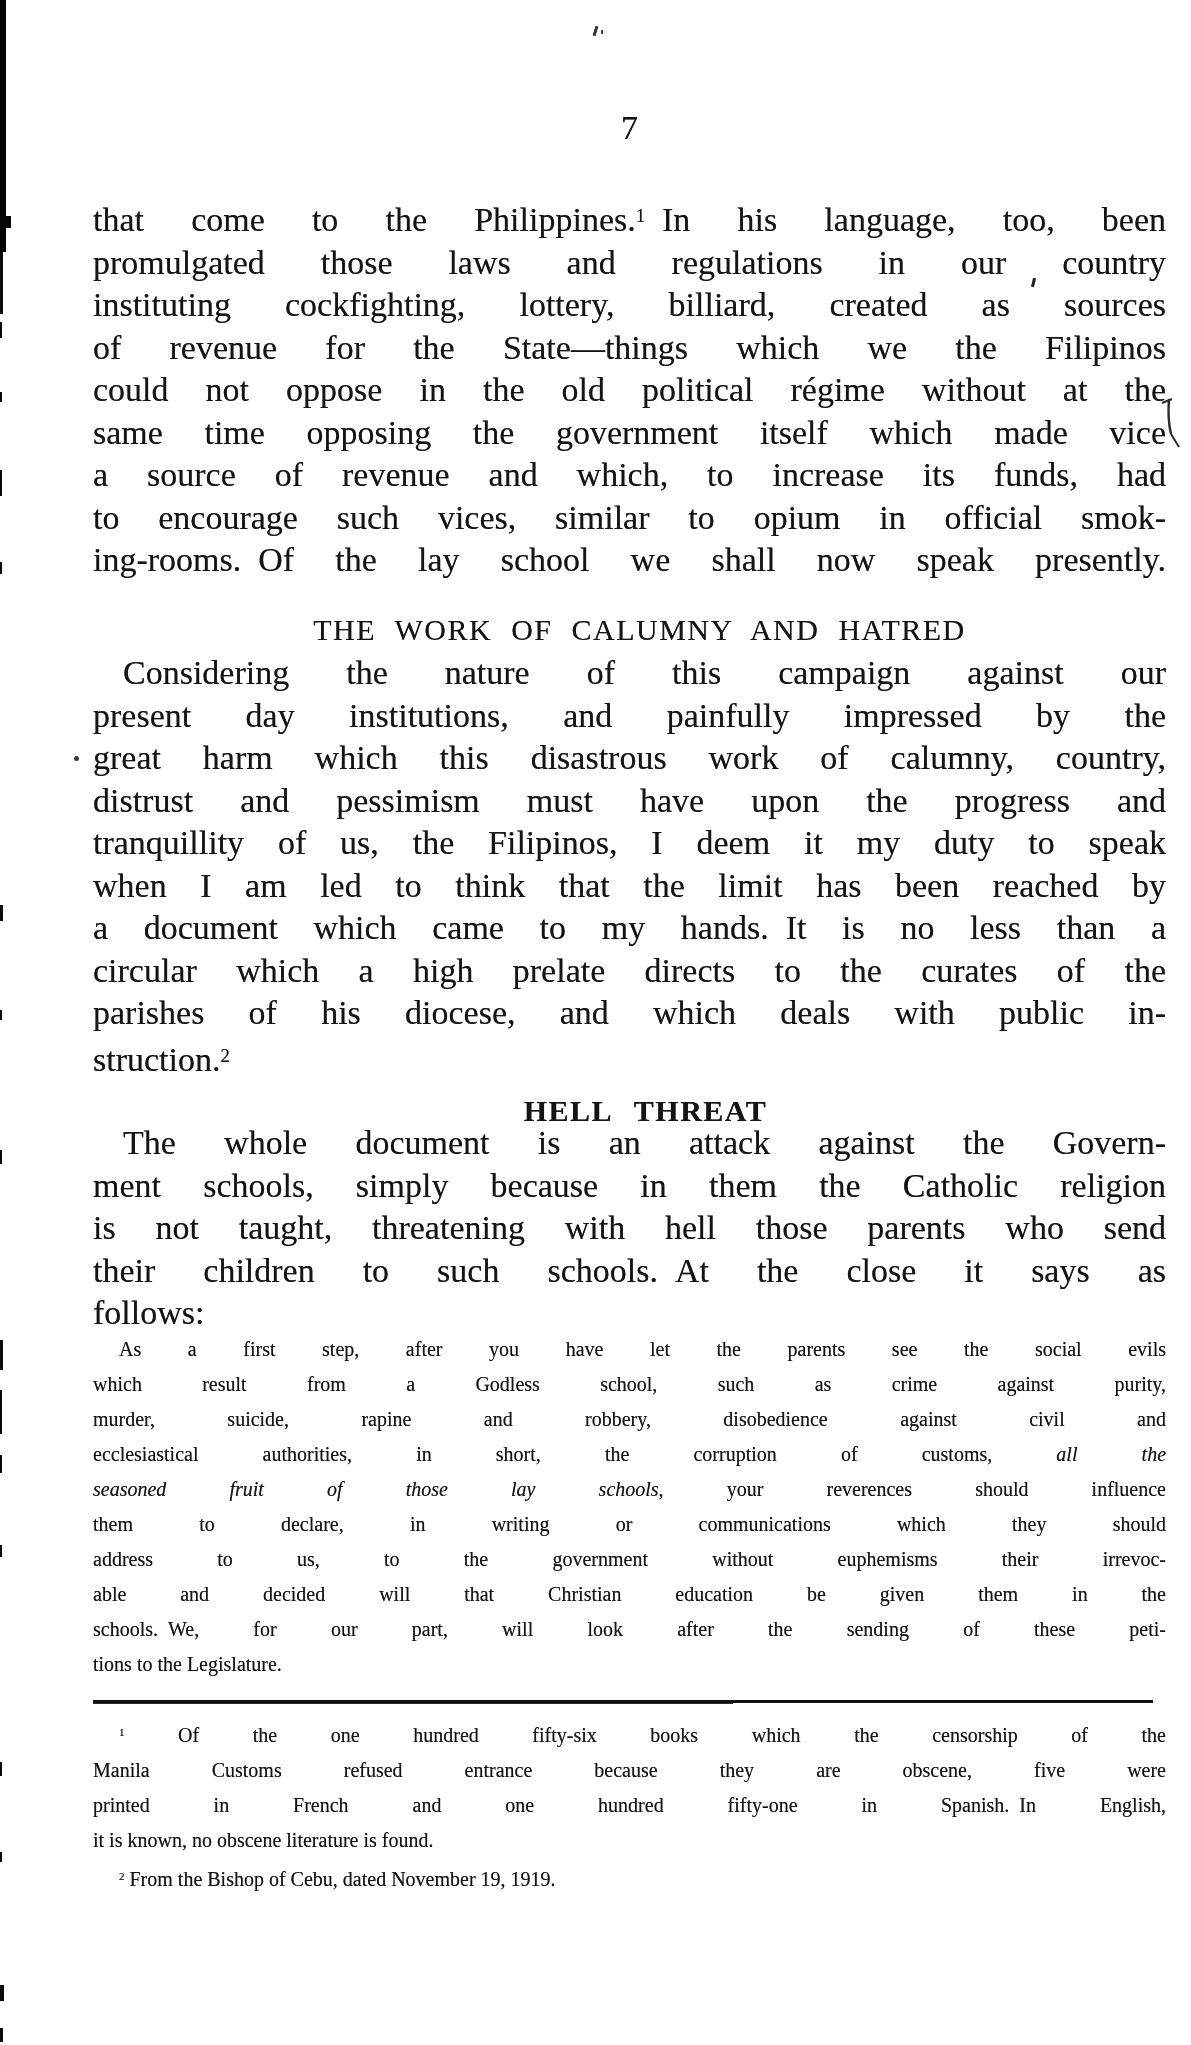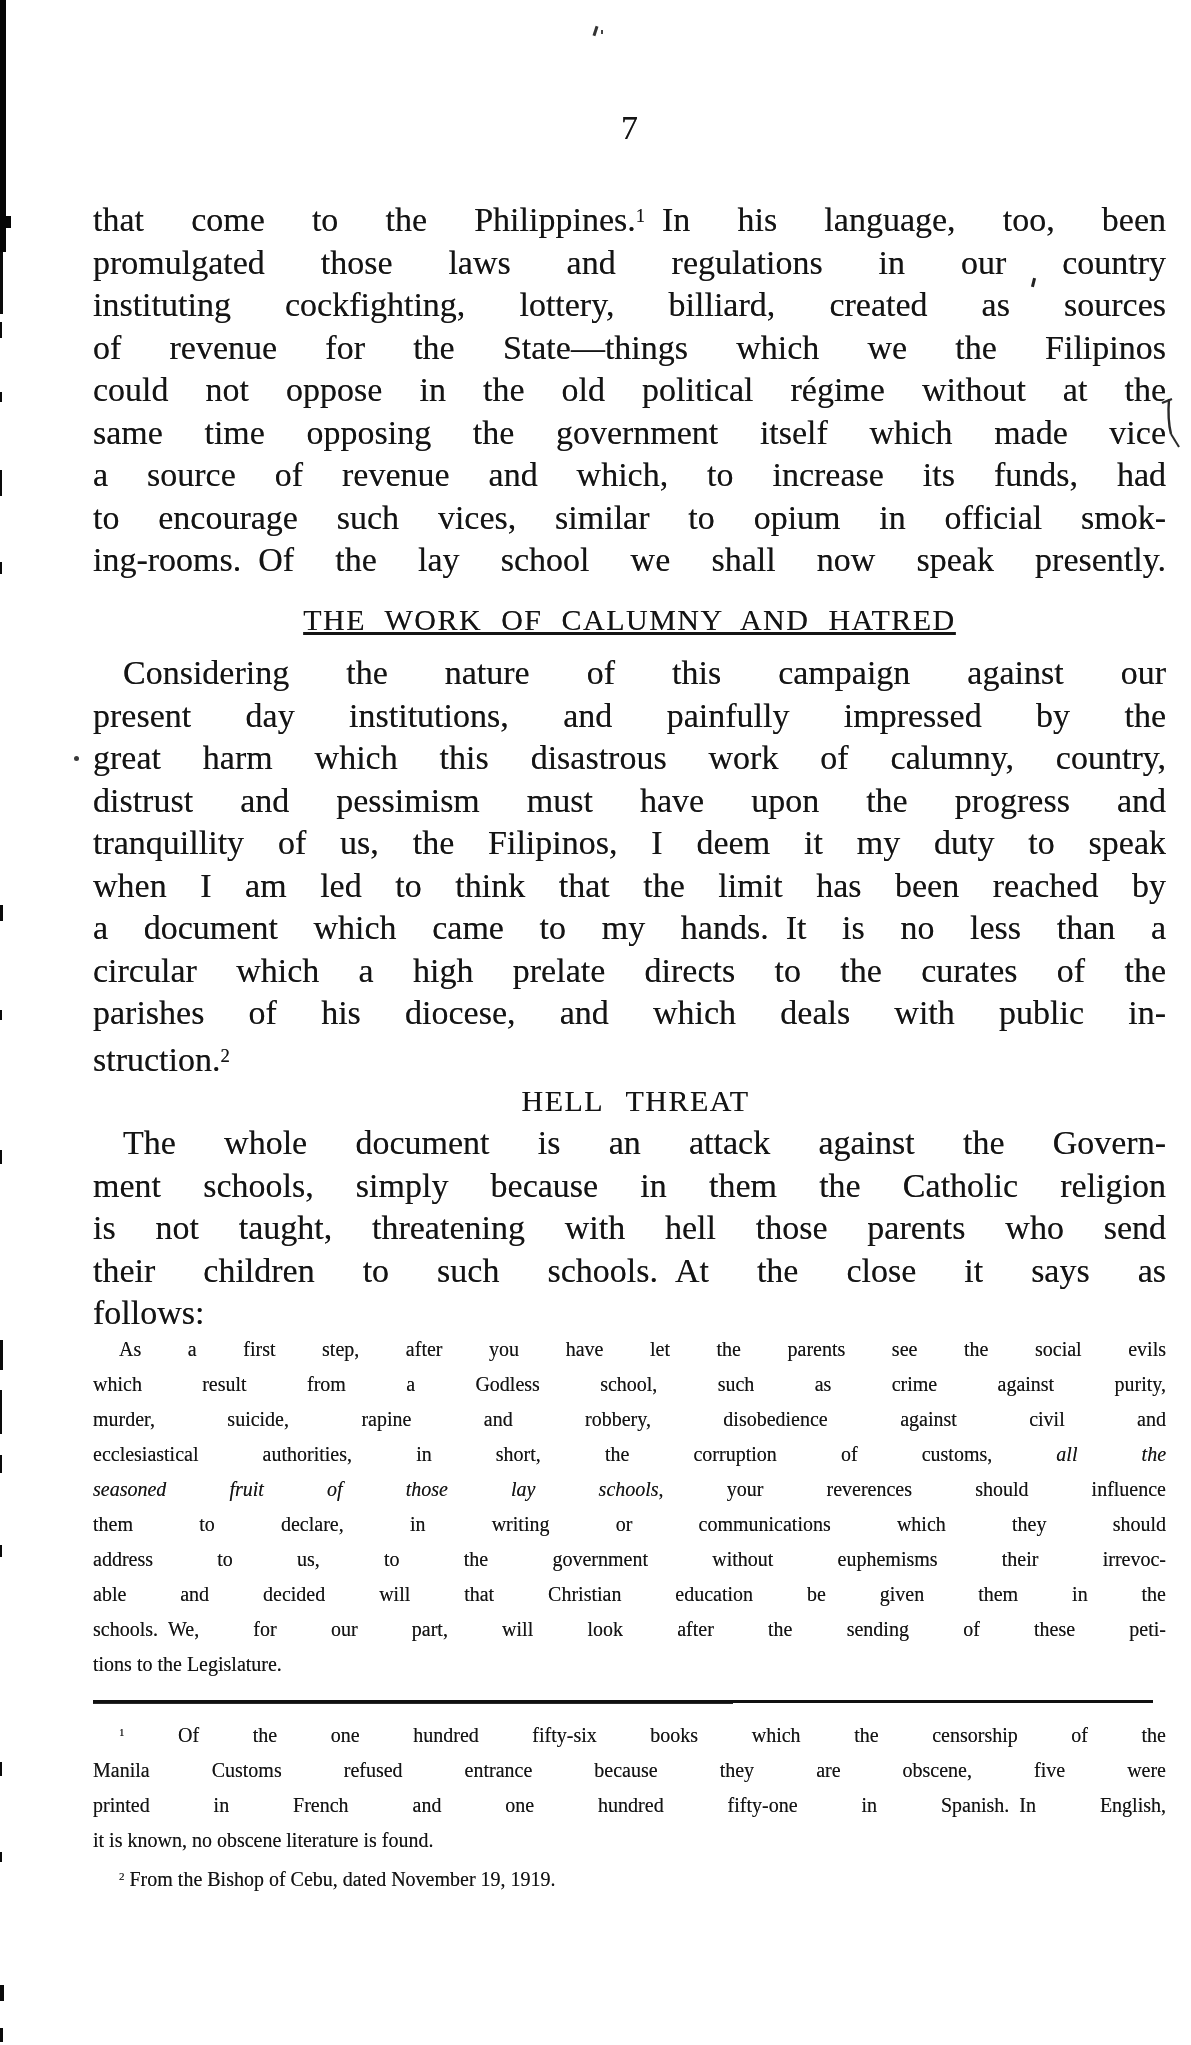--- a/index.html
+++ b/index.html
@@ -86,36 +86,36 @@
       <div class="line"><span>promulgated those laws and regulations in our country</span></div>
       <div class="line"><span>instituting cockfighting, lottery, billiard, created as sources</span></div>
       <div class="line"><span>of revenue for the State—things which we the Filipinos</span></div>
       <div class="line"><span>could not oppose in the old political régime without at the</span></div>
       <div class="line"><span>same time opposing the government itself which made vice</span></div>
       <div class="line"><span>a source of revenue and which, to increase its funds, had</span></div>
       <div class="line"><span>to encourage such vices, similar to opium in official smok-</span></div>
       <div class="line"><span>ing-rooms. Of the lay school we shall now speak presently.</span></div>
     </section>
 
-  <h2 id="heading1" class="heading" style="margin:0;font-weight:normal;text-decoration:underline;">THE WORK OF CALUMNY AND HATRED</h2>
+  <h2 id="heading1" class="heading" style="margin:10px;font-weight:normal;">THE WORK OF CALUMNY AND HATRED</h2>
 
   <section id="para2" class="block para">
       <div class="line indent"><span>Considering the nature of this campaign against our</span></div>
       <div class="line"><span>present day institutions, and painfully impressed by the</span></div>
       <div class="line"><span>great harm which this disastrous work of calumny, country,</span></div>
       <div class="line"><span>distrust and pessimism must have upon the progress and</span></div>
       <div class="line"><span>tranquillity of us, the Filipinos, I deem it my duty to speak</span></div>
       <div class="line"><span>when I am led to think that the limit has been reached by</span></div>
       <div class="line"><span>a document which came to my hands. It is no less than a</span></div>
       <div class="line"><span>circular which a high prelate directs to the curates of the</span></div>
       <div class="line"><span>parishes of his diocese, and which deals with public in-</span></div>
       <div class="line end"><span>struction.</span><span class="sup">2</span></div>
     </section>
 
-  <h2 id="heading2" class="heading" style="margin:6px;font-weight:normal;">HELL THREAT</h2>
+  <h2 id="heading2" class="heading" style="margin:16px;font-weight:bold;">HELL THREAT</h2>
 
   <section id="para3" class="block para">
       <div class="line indent"><span>The whole document is an attack against the Govern-</span></div>
       <div class="line"><span>ment schools, simply because in them the Catholic religion</span></div>
       <div class="line"><span>is not taught, threatening with hell those parents who send</span></div>
       <div class="line"><span>their children to such schools. At the close it says as</span></div>
       <div class="line end"><span>follows:</span></div>
     </section>
 
   <section id="quote" class="block small">

